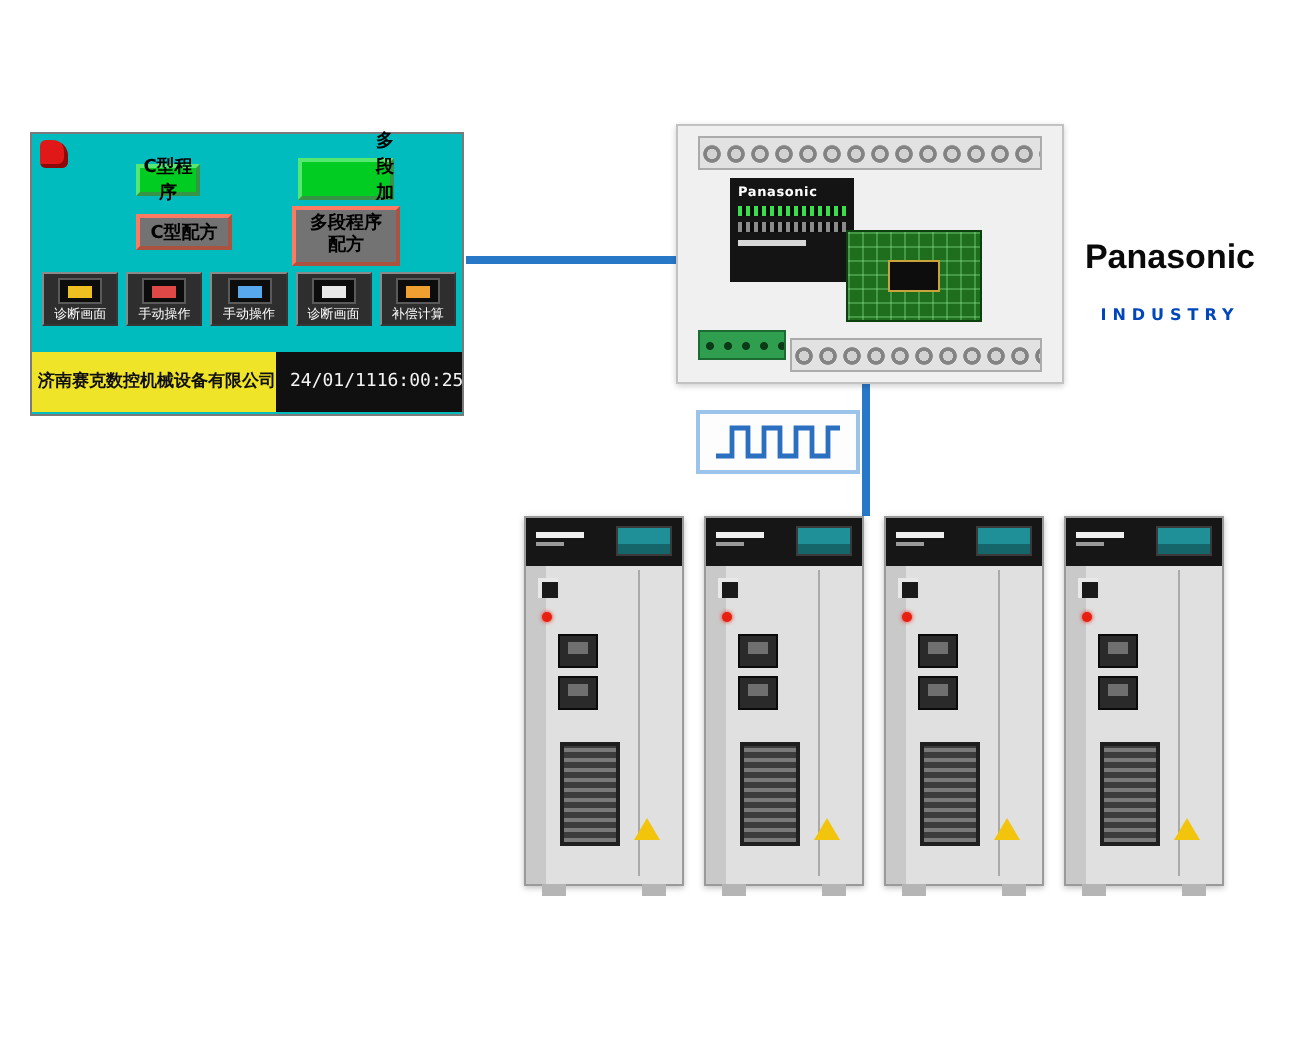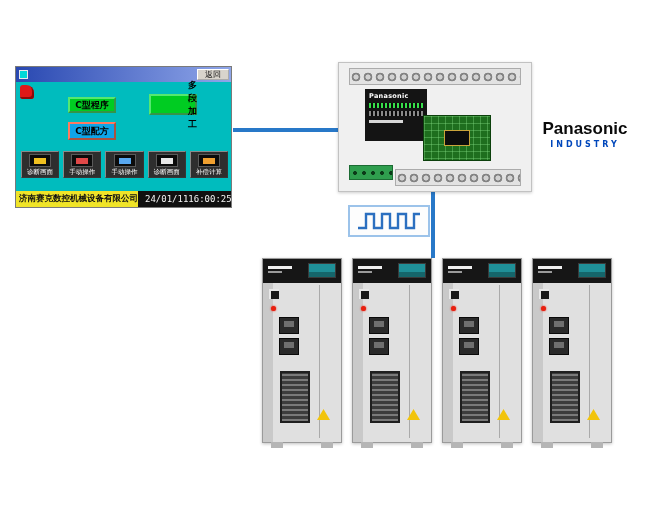--- a/index.html
+++ b/index.html
@@ -13,34 +13,34 @@
 
   
   .hmi { position:absolute; left:15px; top:66px; width:217px; height:142px; border:1px solid #7a7a7a; background:#00bcbe; }
   .hmi-titlebar { height:15px; background:linear-gradient(90deg,#2948b1,#8fa6e9); display:flex; align-items:center; }
   .hmi-tbicon { width:9px; height:9px; margin-left:3px; background:#00d8d8; border:1px solid #e8e8e8; }
   .hmi-back { margin-left:auto; margin-right:2px; width:32px; height:11px; background:#d8d4cc; border:1px outset #fff; font-size:8px; line-height:9px; color:#111; text-align:center; cursor:pointer; font-family:inherit; }
   .hmi-screen { position:relative; height:109px; background:#00bcbe; }
   .hmi-logo { position:absolute; left:4px; top:3px; width:14px; height:14px; background:#e01818; border-radius:3px 8px 3px 3px; box-shadow:inset -2px -2px 0 #8c0a0a; }
   .hbtn { position:absolute; display:flex; align-items:center; justify-content:center; font-weight:bold; color:#000; font-size:9px; cursor:pointer; font-family:inherit; }
   .hbtn.green { background:#00cc22; border:2px outset #55e870; }
-  .hbtn.red   { background:#0ea5e9; border:2px outset #ff7a60; }
-  .b0 { left:52px;  top:15px; width:48px; height:16px; }
+  .hbtn.red   { background:#737373; border:2px outset #ff7a60; }
+  .b0 { left:52px;  top:15px; width:32px; height:16px; }
   .b1 { left:133px; top:12px; width:48px; height:21px;padding-left:39px; }
   .b2 { left:52px;  top:40px; width:48px; height:18px; }
   .b3 { left:130px; top:36px; width:54px; height:30px; white-space:pre-line; text-align:center; line-height:1.2; padding:0 5px; }
   .tbrow { position:absolute; left:5px; top:69px; width:207px; display:flex; gap:4px; }
   .tbtn { width:51px; height:27px; background:#2e2e2e; border:1px outset #8a8a8a; display:flex; flex-direction:column; align-items:center; justify-content:center; gap:2px; cursor:pointer; font-family:inherit; }
   .tb-icon { width:22px; height:13px; background:#0c0c0c; border:1px solid #5a5a5a; position:relative; }
   .tb-icon::after { content:""; position:absolute; left:4px; top:3px; width:12px; height:6px; }
   .i0::after{ background:#f0c020; } .i1::after{ background:#e04848; }
   .i2::after{ background:#58a8f0; } .i3::after{ background:#e8e8e8; }
   .i4::after{ background:#f0a030; }
   .tb-label { font-size:6.5px; color:#ffffff; line-height:1; }
-  .hmi-status { height:16px; background:#f0e428; display:flex; align-items:center; overflow:hidden; }
+  .hmi-status { height:30px; background:#f0e428; display:flex; align-items:center; overflow:hidden; }
   .company { font-size:8.5px; font-weight:bold; color:#101010; padding-left:3px; white-space:nowrap; }
   .clock { margin-left:auto; height:100%; display:flex; align-items:center; padding:0 7px; background:#101010; color:#f4f4f4; font-family:"DejaVu Sans Mono", monospace; font-size:9px; white-space:nowrap; }
 
   
   .plc { position:absolute; left:338px; top:62px; width:194px; height:130px; background:#f0f0f0; border:1px solid #c2c2c2; box-shadow:0 1px 3px rgba(0,0,0,.2); }
   .plc-strip { position:absolute; height:17px; background-color:#e2e2e2; border:1px solid #ababab;
     background-image:radial-gradient(circle at 6px 8px, #d2d2d2 0 2.5px, #838383 2.6px 4.2px, rgba(0,0,0,0) 4.6px);
     background-size:12px 17px; background-repeat:repeat-x; }
   .plc-strip.top    { left:10px; right:10px; top:5px; }
   .plc-strip.bottom { left:56px; right:10px; top:106px; }
@@ -53,21 +53,21 @@
     background-image:linear-gradient(90deg,rgba(140,230,140,.35) 1px,transparent 1px),linear-gradient(rgba(140,230,140,.35) 1px,transparent 1px);
     background-size:7px 7px; }
   .plc-chip { position:absolute; left:50%; top:50%; transform:translate(-50%,-50%); width:26px; height:16px; background:#0d0d0d; border:1px solid #caa43a; }
   .plc-greenconn { position:absolute; left:10px; top:102px; width:44px; height:15px; background-color:#2f9e4e; border:1px solid #1c6b33;
     background-image:radial-gradient(circle at 5px 7px, #0b3a18 0 1.8px, rgba(0,0,0,0) 2.2px);
     background-size:9px 15px; background-repeat:repeat-x; }
 
   
   .brand { position:absolute; left:539px; top:119px; width:92px; text-align:center; }
   .brand-name { font-family:"Liberation Sans", sans-serif; font-weight:700; font-size:17px; color:#0a0a0a; }
-  .brand-div { font-size:8px; font-weight:700; color:#0047bb; letter-spacing:3px; margin-top:1px; }
+  .brand-div { font-size:8px; font-weight:700; color:#0047bb; letter-spacing:3px; margin-top:14px; }
 
   
   .pulsebox { position:absolute; left:348px; top:205px; width:82px; height:32px; background:#fdfdfd; border:2px solid #9cc3ea; display:flex; align-items:center; justify-content:center; }
 
   
   .servos { position:absolute; left:262px; top:258px; width:350px; display:flex; gap:10px; }
   .servo { position:relative; width:80px; height:185px; background:linear-gradient(90deg,#c9c9c9 0 10px,#e0e0e0 10px); border:1px solid #9a9a9a; box-shadow:0 1px 3px rgba(0,0,0,.25); }
   .servo::after { content:""; position:absolute; left:8px; right:8px; bottom:-6px; height:6px;
     background:linear-gradient(90deg,#b5b5b5 0 12px, transparent 12px calc(100% - 12px), #b5b5b5 calc(100% - 12px)); }
   .srv-top { position:absolute; left:0; top:0; right:0; height:24px; background:#161616; }
@@ -87,29 +87,27 @@
 </style>
 </head>
 <body>
 
 <div class="canvas">
 
   <div class="line line-h"></div>
   <div class="line line-v"></div>
 
   <div class="hmi">
-    <div class="hmi-titlebar">
-      <span class="hmi-tbicon"></span>
-      <button class="hmi-back">返回</button>
-    </div>
     <div class="hmi-screen">
       <span class="hmi-logo"></span>
       <button class="hbtn green b0">C型程序</button>
       <button class="hbtn green b1">多段加工</button>
       <button class="hbtn red b2">C型配方</button>
+      <button class="hbtn red b3">多段程序
+配方</button>
       <div class="tbrow">
         <button class="tbtn">
           <span class="tb-icon i0"></span>
           <span class="tb-label">诊断画面</span>
         </button>
         <button class="tbtn">
           <span class="tb-icon i1"></span>
           <span class="tb-label">手动操作</span>
         </button>
         <button class="tbtn">

